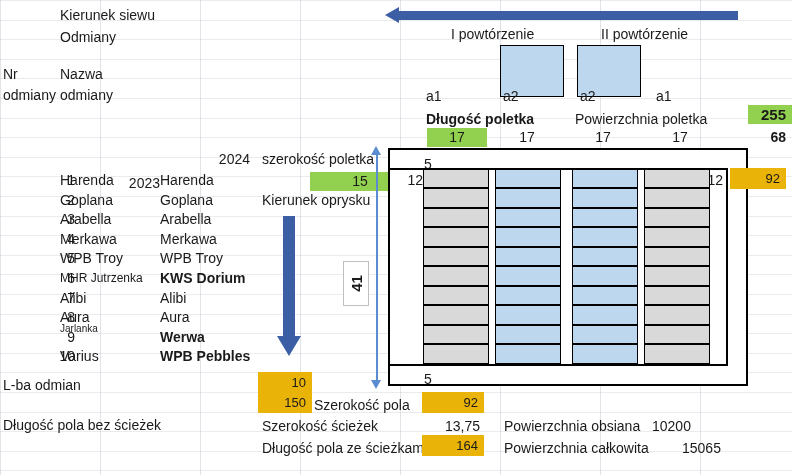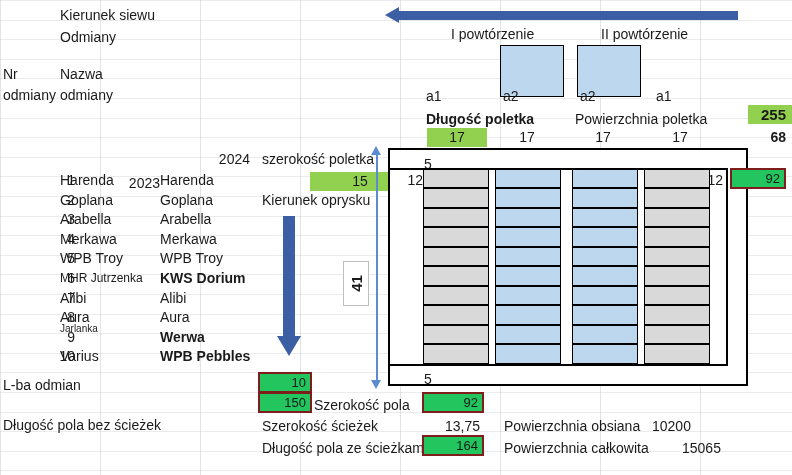--- a/index.html
+++ b/index.html
@@ -24,22 +24,22 @@
   }
 
   .t{position:absolute;white-space:nowrap;line-height:1;}
   .r{text-align:right;}
   .c{text-align:center;}
   .b{font-weight:bold;}
 
   
   .boxed{
     position:absolute;
-    border:2px solid #7f1d1d;
-    background:#22c55e;
+    border:2px solid #eab308;
+    background:#eab308;
     box-sizing:border-box;
     display:flex;align-items:center;
     font-size:13px;
   }
   .boxed.r{justify-content:flex-end;padding-right:4px;}
 
   .green{background:#92d050;}
 
   
   #plotframe{

